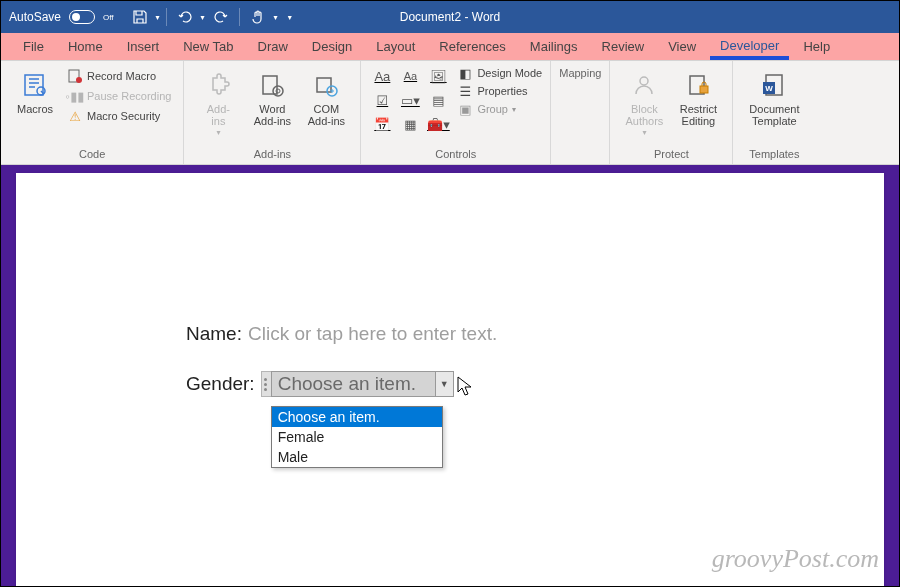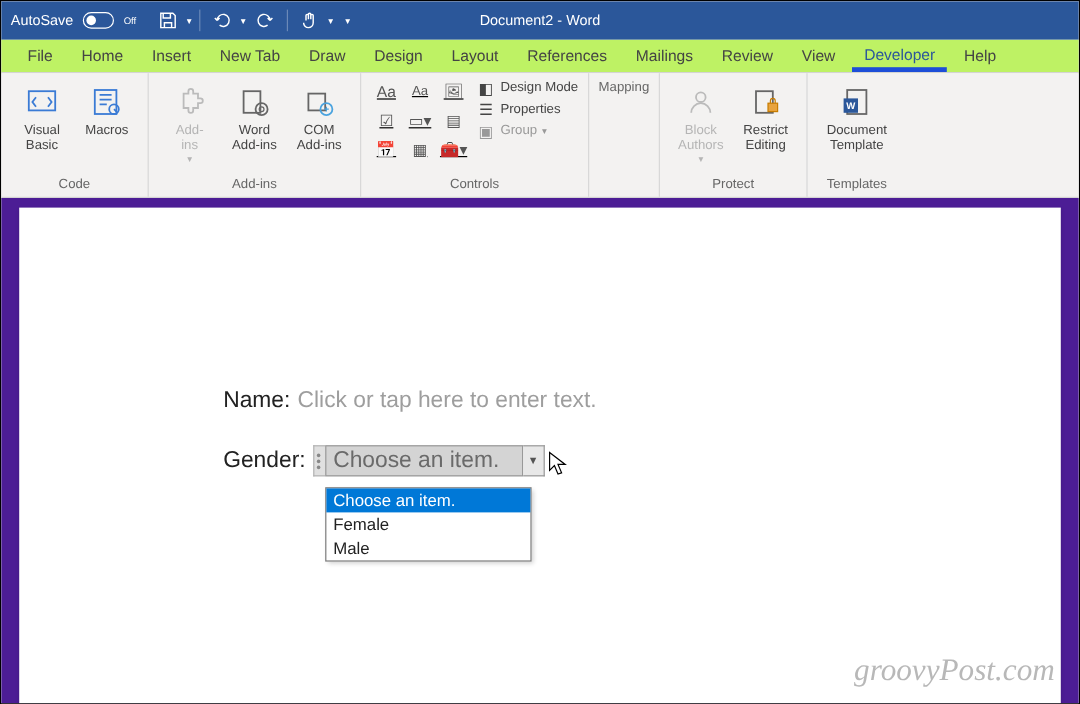--- a/index.html
+++ b/index.html
@@ -9,21 +9,21 @@
   .titlebar { height: 32px; background: #2b579a; display: flex; align-items: center; color: #fff; font-size: 12px; position: relative; }
   .autosave { display: flex; align-items: center; gap: 8px; padding: 0 8px; }
   .toggle { width: 26px; height: 14px; border: 1px solid #fff; border-radius: 7px; position: relative; }
   .toggle::before { content:""; position:absolute; width:8px; height:8px; border-radius:50%; background:#fff; top:2px; left:2px; }
   .qat { display:flex; align-items:center; gap:4px; padding-left:6px; }
   .qat-btn { width:24px; height:24px; display:flex; align-items:center; justify-content:center; color:#fff; border-radius:2px; }
   .qat-sep { width:1px; height:18px; background: rgba(255,255,255,0.3); margin: 0 2px; }
   .title-center { position:absolute; left:50%; transform:translateX(-50%); font-size:12px; }
 
   
-  .tabs { height: 28px; background: #bef264; border-bottom: 1px solid #d4d4d4; display:flex; align-items:flex-end; padding-left: 12px; gap: 4px; }
+  .tabs { height: 28px; background: #fca5a5; border-bottom: 1px solid #d4d4d4; display:flex; align-items:flex-end; padding-left: 12px; gap: 4px; }
   .tab { font-size: 13px; color: #444; padding: 5px 10px 6px 10px; cursor: pointer; }
   .tab.active { color:#2b579a; border-bottom: 4px solid #1d4ed8; padding-bottom:3px; }
 
   
   .ribbon { height: 104px; background:#f3f2f1; border-bottom:1px solid #d4d4d4; display:flex; }
   .group { border-right:1px solid #d8d8d8; padding: 4px 8px 0 8px; display:flex; flex-direction:column; align-items:stretch; }
   .group-body { flex:1; display:flex; align-items:flex-start; gap:2px; }
   .group-label { text-align:center; font-size:11px; color:#666; padding: 2px 0 4px 0; }
   .big-btn { width:52px; display:flex; flex-direction:column; align-items:center; gap:2px; padding:4px 2px; font-size:11px; color:#444; text-align:center; line-height:1.1; cursor:pointer; }
   .big-btn.disabled { color:#b5b5b5; }
@@ -113,37 +113,46 @@
   <div class="tab">Help</div>
 </div>
 
 <div class="ribbon">
 
   <div class="group">
     <div class="group-body">
       <div class="big-btn">
         <div class="icon-box">
           <svg width="28" height="28" viewBox="0 0 28 28">
-              <rect x="3" y="5" width="22" height="16" fill="none" stroke="#3a7bd5" stroke-width="1.5"></rect>
-              <path d="M9 10l-3 4 3 4 M19 10l3 4-3 4" fill="none" stroke="#3a7bd5" stroke-width="1.5"></path>
-            </svg>
-        </div>
-        <span style="white-space:pre-line">Visual
-Basic</span>
-      </div>
-      <div class="big-btn">
-        <div class="icon-box">
-          <svg width="28" height="28" viewBox="0 0 28 28">
               <rect x="4" y="4" width="18" height="20" fill="none" stroke="#3a7bd5" stroke-width="1.5"></rect>
               <path d="M8 8h10 M8 12h10 M8 16h6" stroke="#3a7bd5" stroke-width="1.5"></path>
               <circle cx="20" cy="20" r="4" fill="none" stroke="#3a7bd5" stroke-width="1.5"></circle>
               <path d="M20 20l3 3" stroke="#3a7bd5" stroke-width="1.5"></path>
             </svg>
         </div>
         <span>Macros</span>
+      </div>
+      <div class="stack">
+        <div class="stack-item">
+          <span class="mini-icon">
+            <svg width="14" height="14" viewBox="0 0 14 14">
+                <rect x="1" y="1" width="10" height="12" fill="none" stroke="#666"></rect>
+                <circle cx="11" cy="11" r="3" fill="#d13438"></circle>
+              </svg>
+          </span>
+          <span>Record Macro</span>
+        </div>
+        <div class="stack-item disabled">
+          <span class="mini-icon">◦▮▮</span>
+          <span>Pause Recording</span>
+        </div>
+        <div class="stack-item">
+          <span class="mini-icon" style="color:#e8a33d;">⚠</span>
+          <span>Macro Security</span>
+        </div>
       </div>
     </div>
     <div class="group-label">Code</div>
   </div>
 
   <div class="group">
     <div class="group-body">
       <div class="big-btn disabled">
         <div class="icon-box">
           <svg width="26" height="26" viewBox="0 0 26 26">

